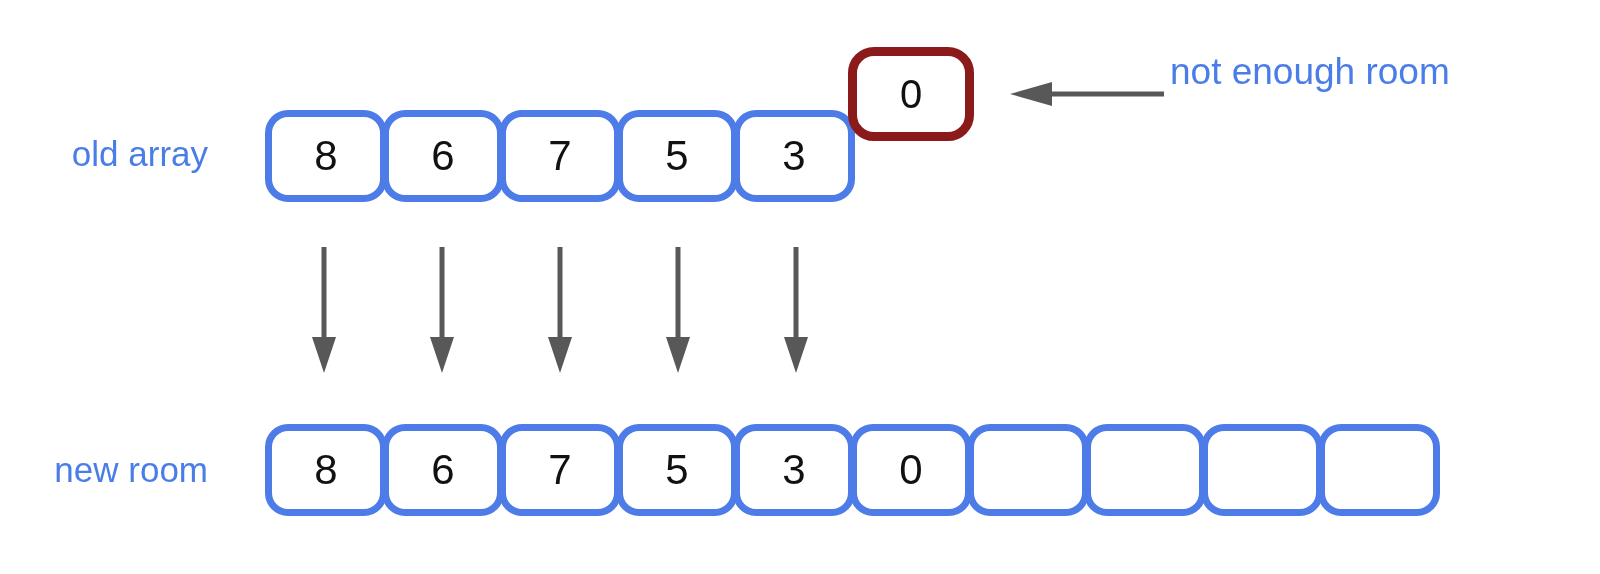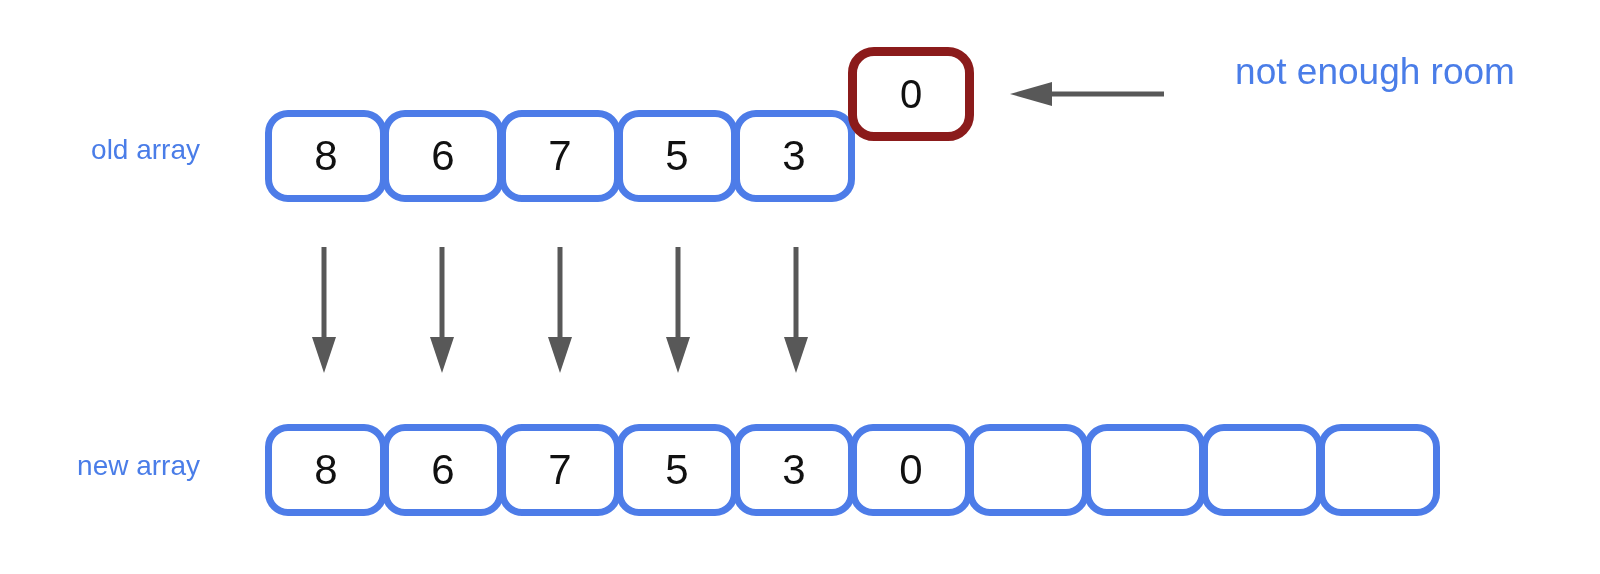--- a/index.html
+++ b/index.html
@@ -13,23 +13,23 @@
   html,body{margin:0;padding:0;background:var(--bg);}
   .canvas{
     position:relative;
     width:1600px;height:574px;
     background:var(--bg);
     overflow:hidden;
     font-family:"Liberation Sans", sans-serif;
   }
   .row-label{
     position:absolute;
-    left:20px;width:180px;
+    left:28px;width:180px;
     text-align:right;
-    font-size:28px;
+    font-size:35px;
     color:var(--label-text);
     white-space:nowrap;
   }
   .row-label.old{top:134px;}
   .row-label.new{top:450px;}
   .array-row{
     position:absolute;
     left:265px;
     display:flex;
   }
@@ -70,21 +70,20 @@
   .pointer-arrow{
     position:absolute;
     left:1008px;top:78px;
     width:158px;height:32px;
     color:var(--arrow);
   }
   .annotation{
     position:absolute;
     left:1170px;top:48px;
     width:410px;
-    text-align:center;
     font-size:37px;
     line-height:48px;
     color:var(--label-text);
   }
 </style>
 </head>
 <body>
 
 <div class="canvas">
 
@@ -127,21 +126,21 @@
     <svg width="30" height="130" viewBox="0 0 30 130" aria-hidden="true">
       <line x1="15" y1="2" x2="15" y2="96" stroke="currentColor" stroke-width="5"></line>
       <polygon points="15,128 3,92 27,92" fill="currentColor"></polygon>
     </svg>
     <svg width="30" height="130" viewBox="0 0 30 130" aria-hidden="true">
       <line x1="15" y1="2" x2="15" y2="96" stroke="currentColor" stroke-width="5"></line>
       <polygon points="15,128 3,92 27,92" fill="currentColor"></polygon>
     </svg>
   </div>
 
-  <div class="row-label new">new array</div>
+  <div class="row-label new">new room</div>
 
   <div class="array-row new">
       <div class="cell">8</div>
       <div class="cell">6</div>
       <div class="cell">7</div>
       <div class="cell">5</div>
       <div class="cell">3</div>
       <div class="cell">0</div>
       <div class="cell"></div>
       <div class="cell"></div>

